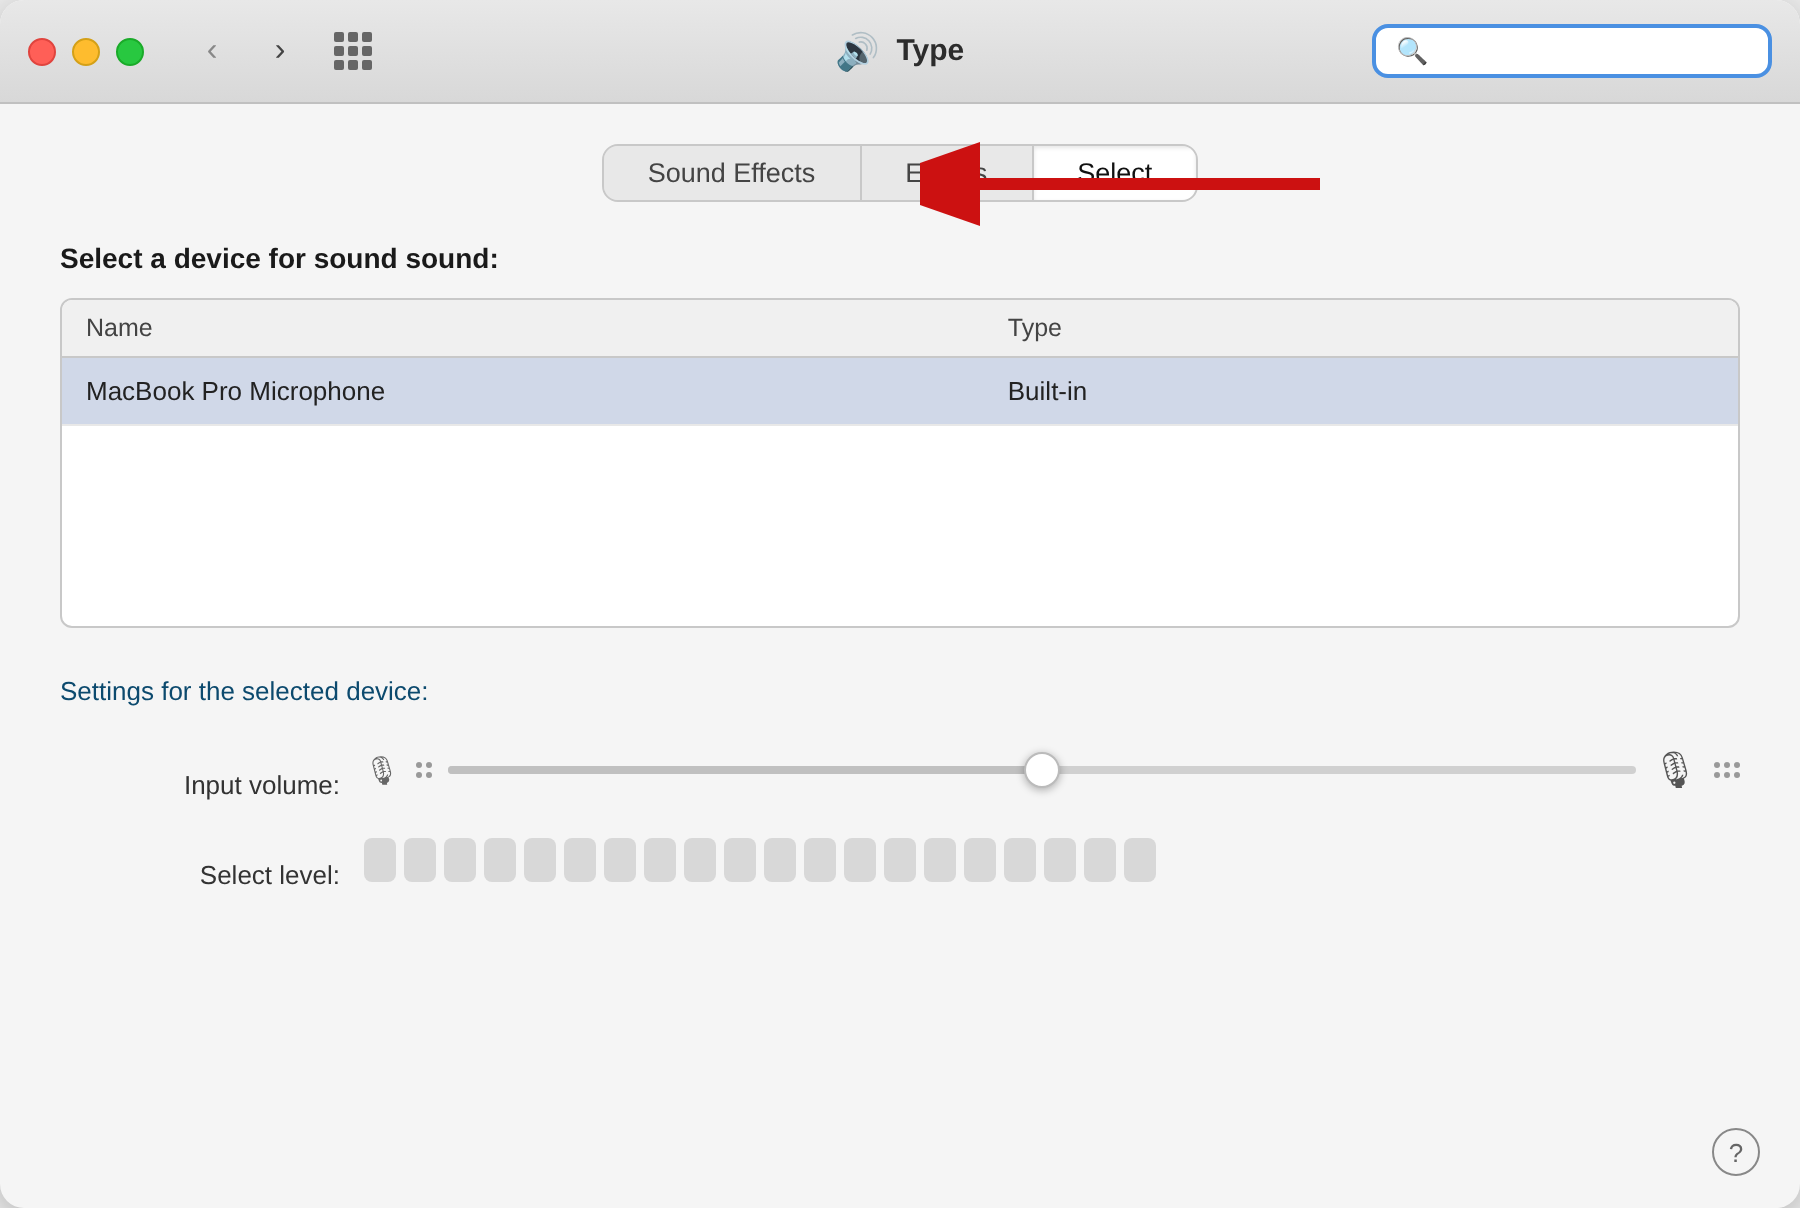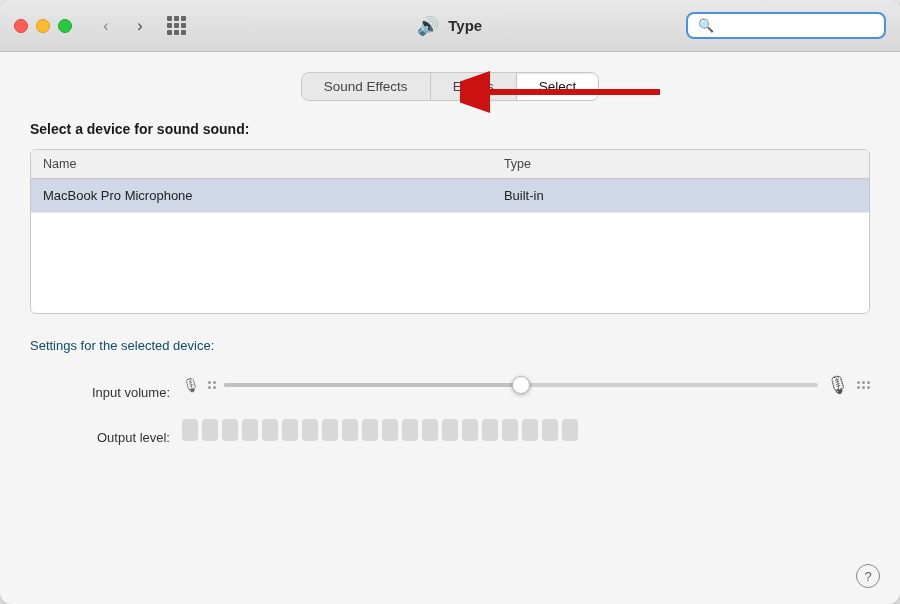--- a/index.html
+++ b/index.html
@@ -451,21 +451,21 @@
               <div style="display:flex;gap:2px;">
                   <div style="width:3px;height:3px;background:#999;border-radius:50%;"></div>
                   <div style="width:3px;height:3px;background:#999;border-radius:50%;"></div>
                   <div style="width:3px;height:3px;background:#999;border-radius:50%;"></div>
                 </div>
             </div>
           </div>
         </div>
 
         <div class="setting-row">
-          <span class="setting-label">Output level:</span>
+          <span class="setting-label">Select level:</span>
           <div class="level-meter">
             <div class="level-bar"></div>
             <div class="level-bar"></div>
             <div class="level-bar"></div>
             <div class="level-bar"></div>
             <div class="level-bar"></div>
             <div class="level-bar"></div>
             <div class="level-bar"></div>
             <div class="level-bar"></div>
             <div class="level-bar"></div>

